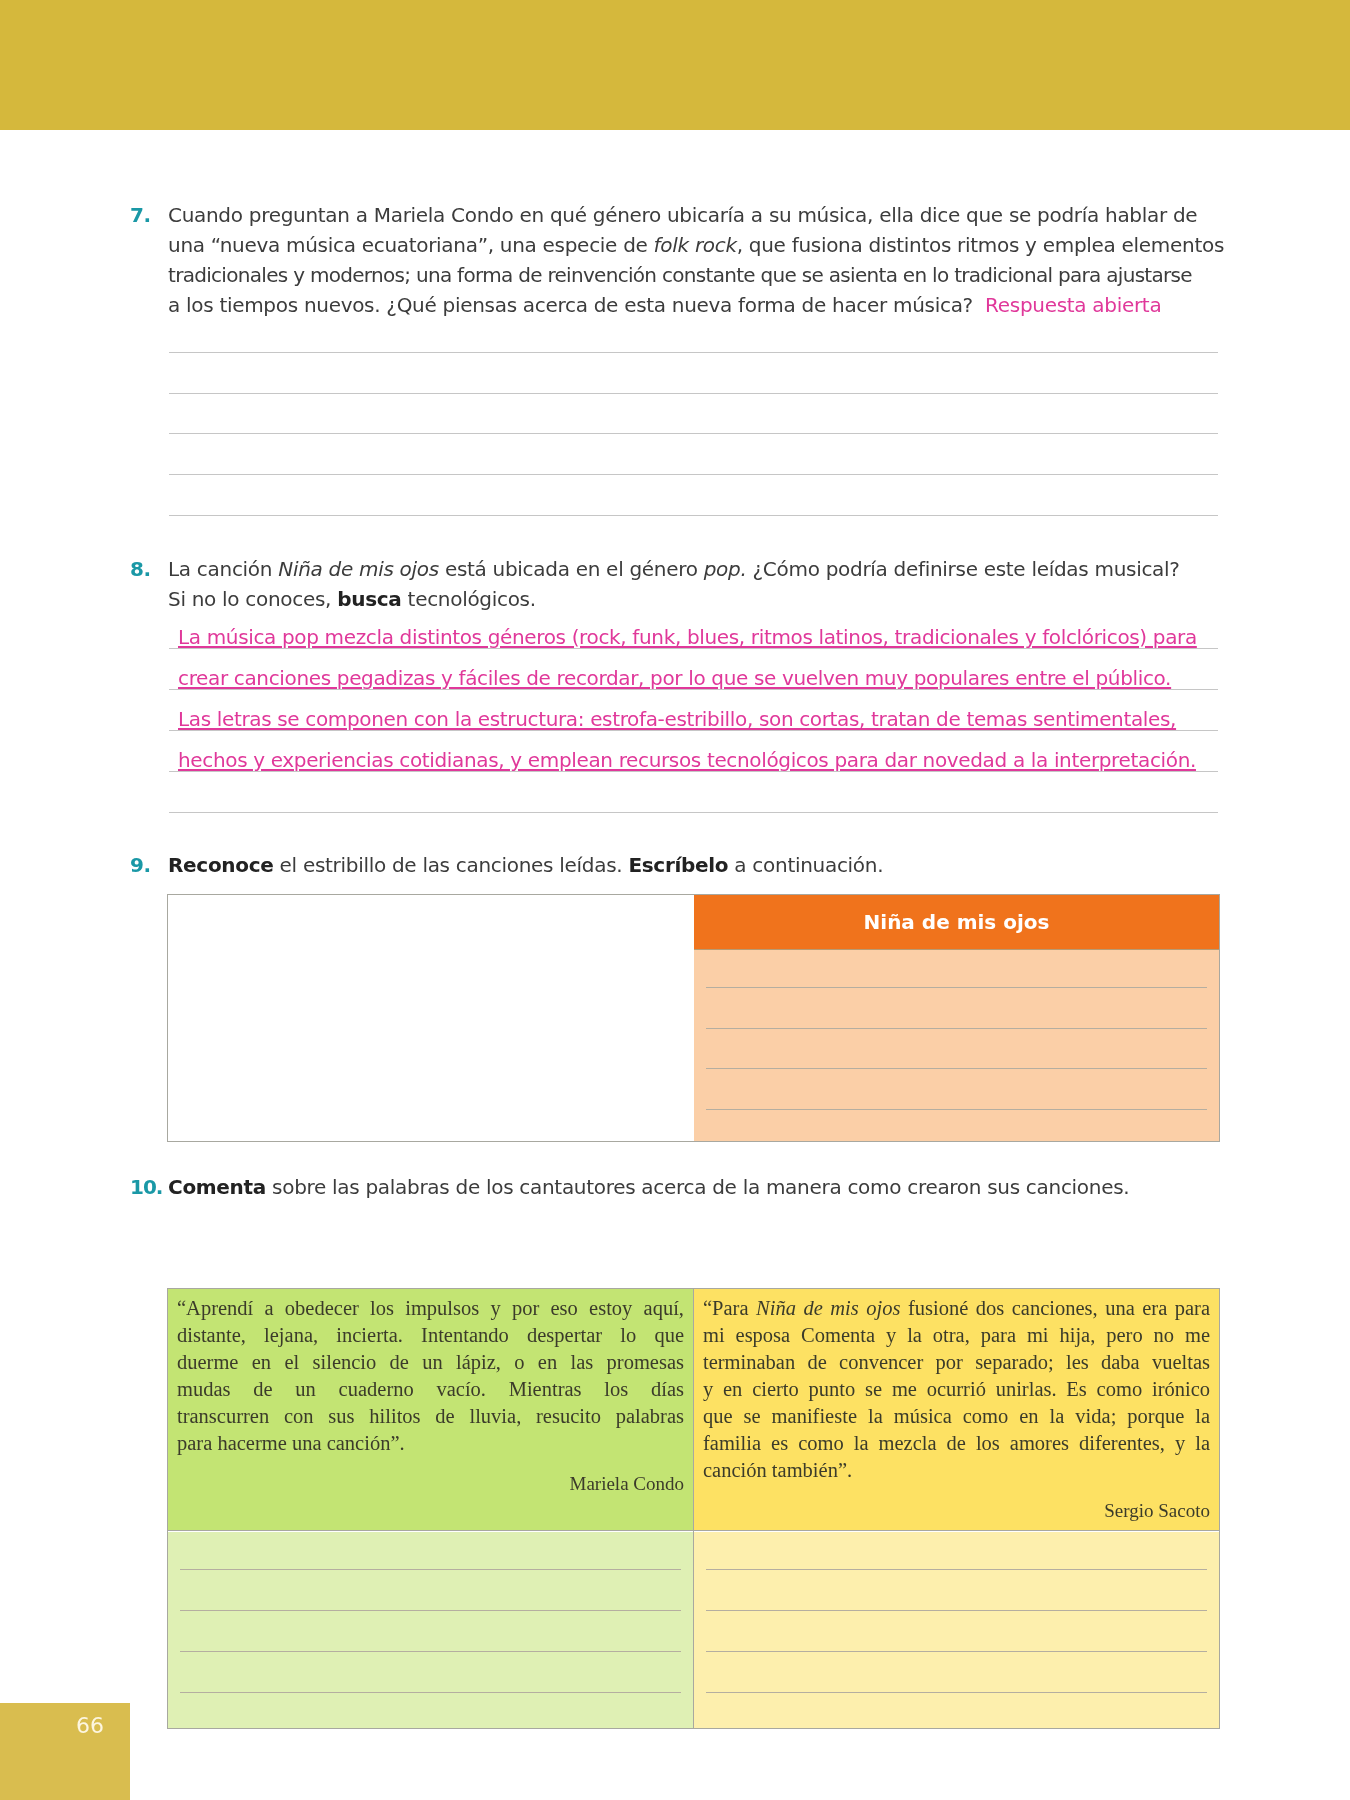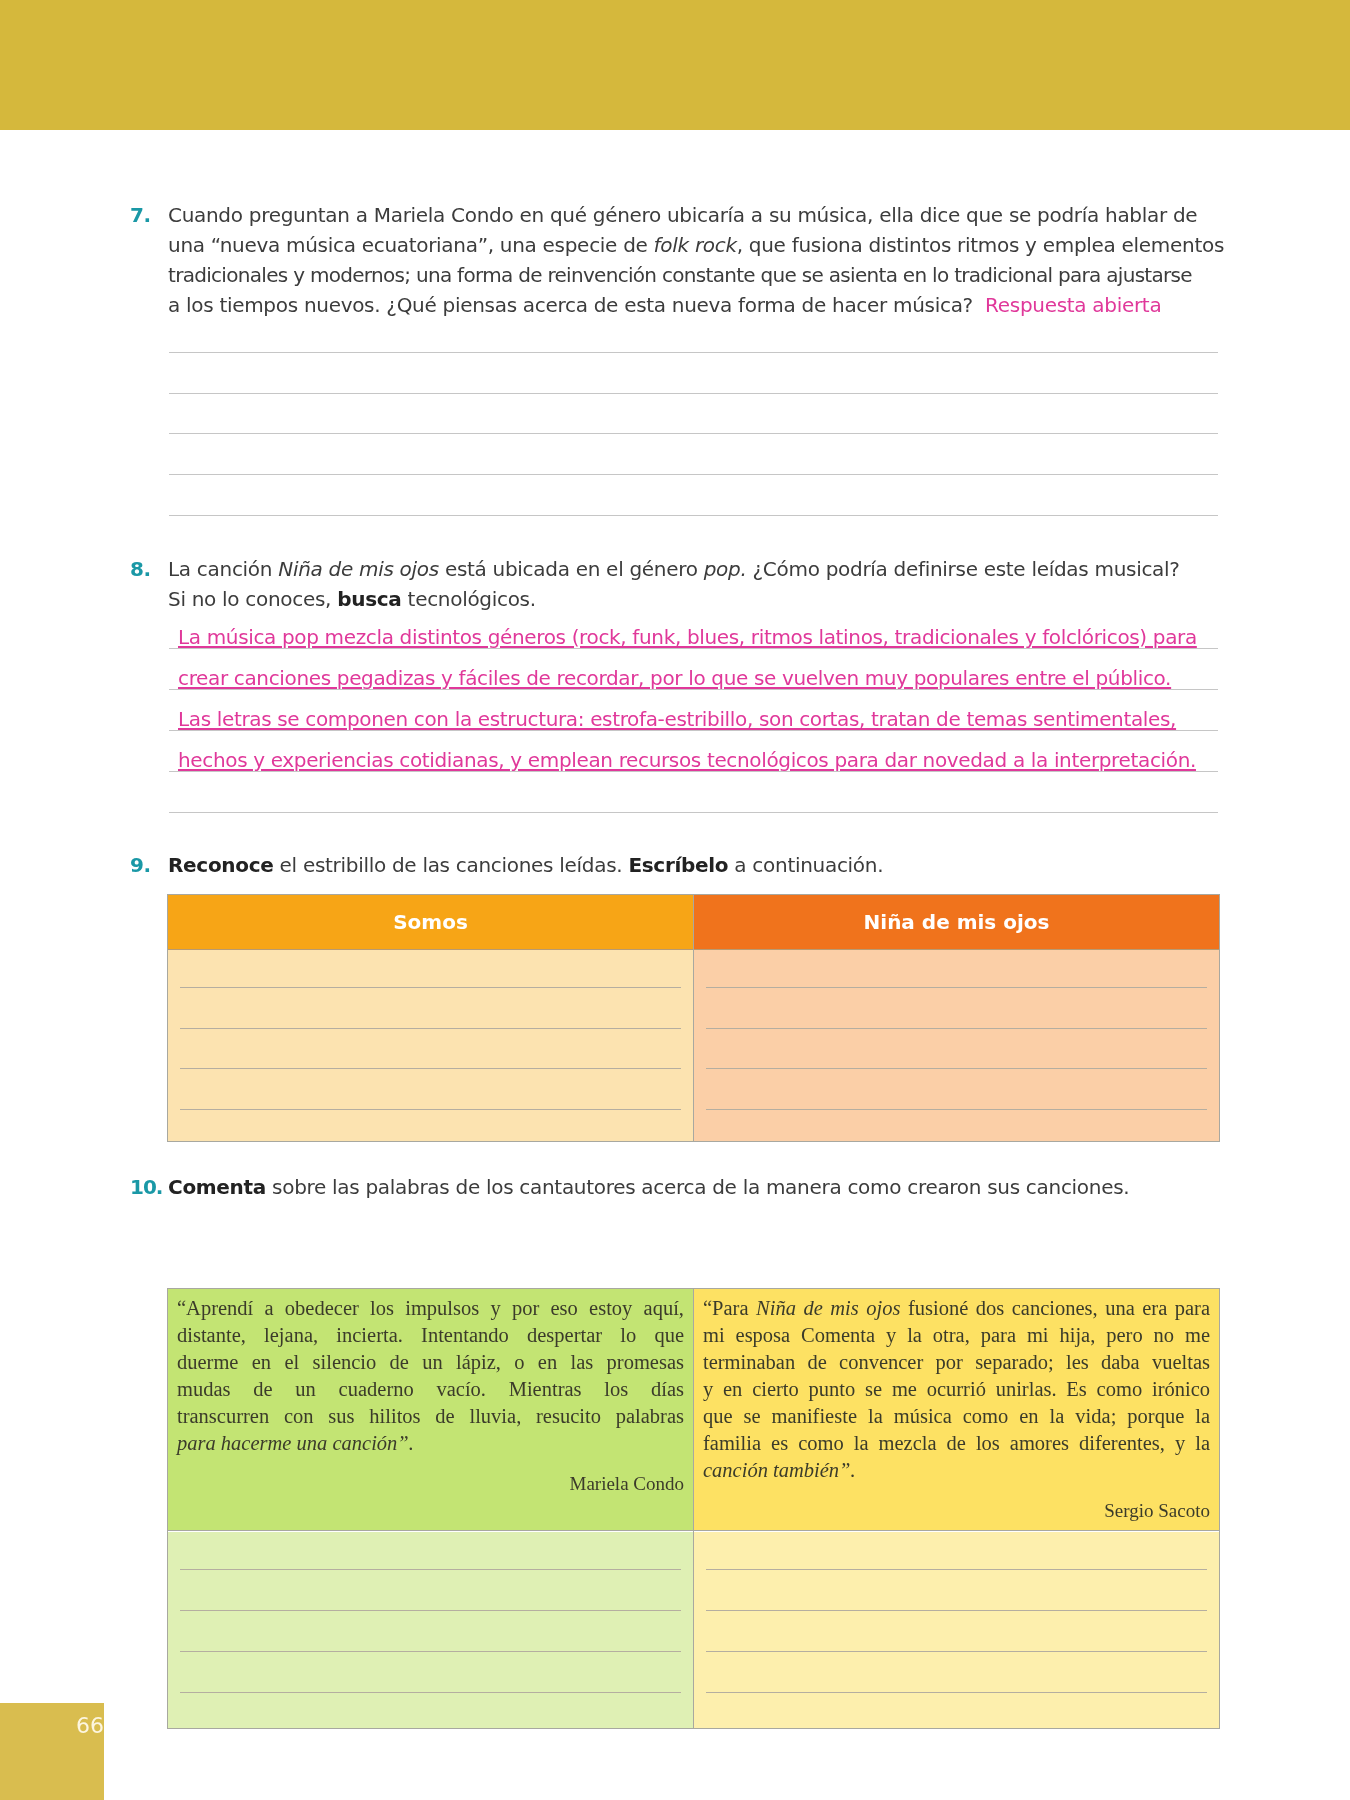--- a/index.html
+++ b/index.html
@@ -23,24 +23,24 @@
   
   .tbl { position: absolute; left: 167px; width: 1053px; border: 1.5px solid #a8a8a0; }
   .col { position: absolute; top: 0; bottom: 0; }
   .col.left { left: 0; width: 526px; border-right: 1.5px solid #a8a8a0; }
   .col.right { left: 526px; right: 0; }
   .th { position: absolute; left: 0; right: 0; top: 0; height: 55px; color: #fff; font-weight: bold; font-size: 20px; display: flex; align-items: center; justify-content: center; border-bottom: 1.5px solid #b89a70; }
   .cell-line { position: absolute; left: 12px; right: 12px; border-top: 1.5px solid #b5aea0; }
 
   .quote { position: absolute; left: 9px; right: 9px; top: 6px; font-family: "Liberation Serif", serif; font-size: 20.5px; line-height: 27px; color: #3b3b2a; text-align: justify; }
   .quote .ln { display: block; white-space: nowrap; text-align-last: justify; }
-  .quote .ln.last { text-align-last: left; font-style: italic; }
+  .quote .ln.last { text-align-last: left; }
   .sig { position: absolute; right: 9px; font-family: "Liberation Serif", serif; font-size: 19px; color: #3b3b2a; }
 
-  .page-box { position: absolute; left: 0; top: 1703px; width: 104px; height: 97px; background: #d9bd4f; }
+  .page-box { position: absolute; left: 0; top: 1703px; width: 130px; height: 97px; background: #d9bd4f; }
   .page-num { position: absolute; left: 76px; top: 10px; font-size: 22px; color: #fdf6e0; }
 </style>
 </head>
 <body>
 
 <div class="top-band"></div>
 
 <div class="question" style="top:200px;height:120px;">
   <span class="qnum">7.</span>
   <div class="qtext">
@@ -74,27 +74,20 @@
 <div class="rule" style="top:812px"></div>
 
 <div class="question" style="top:850px;height:30px;">
   <span class="qnum">9.</span>
   <div class="qtext">
     <span class="ln"><b>Reconoce</b><span> el estribillo de las canciones leídas. </span><b>Escríbelo</b><span> a continuación.</span></span>
   </div>
 </div>
 
 <div class="tbl" style="top:894px;height:248px;">
-  <div class="col left" style="background:#fce3b0">
-    <div class="th" style="background:#f7a516">Somos</div>
-    <div class="cell-line" style="top:92px"></div>
-    <div class="cell-line" style="top:133px"></div>
-    <div class="cell-line" style="top:173px"></div>
-    <div class="cell-line" style="top:214px"></div>
-  </div>
   <div class="col right" style="background:#fbcfa7">
     <div class="th" style="background:#f0731c">Niña de mis ojos</div>
     <div class="cell-line" style="top:92px"></div>
     <div class="cell-line" style="top:133px"></div>
     <div class="cell-line" style="top:173px"></div>
     <div class="cell-line" style="top:214px"></div>
   </div>
 </div>
 
 <div class="question" style="top:1172px;height:30px;">

